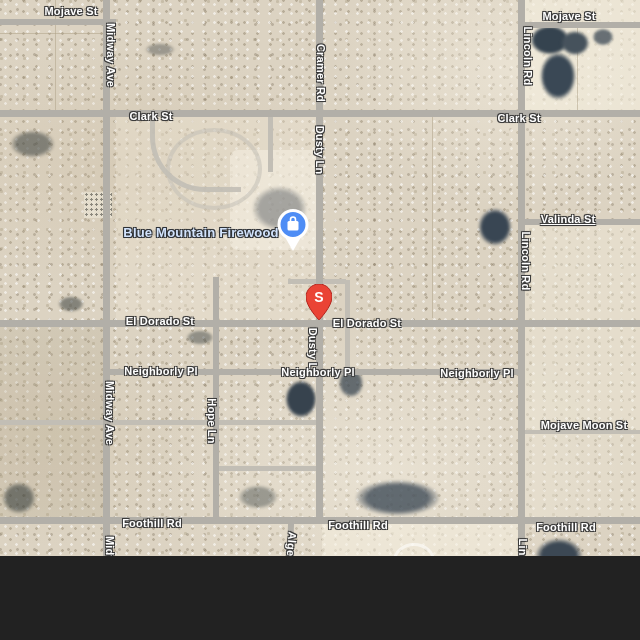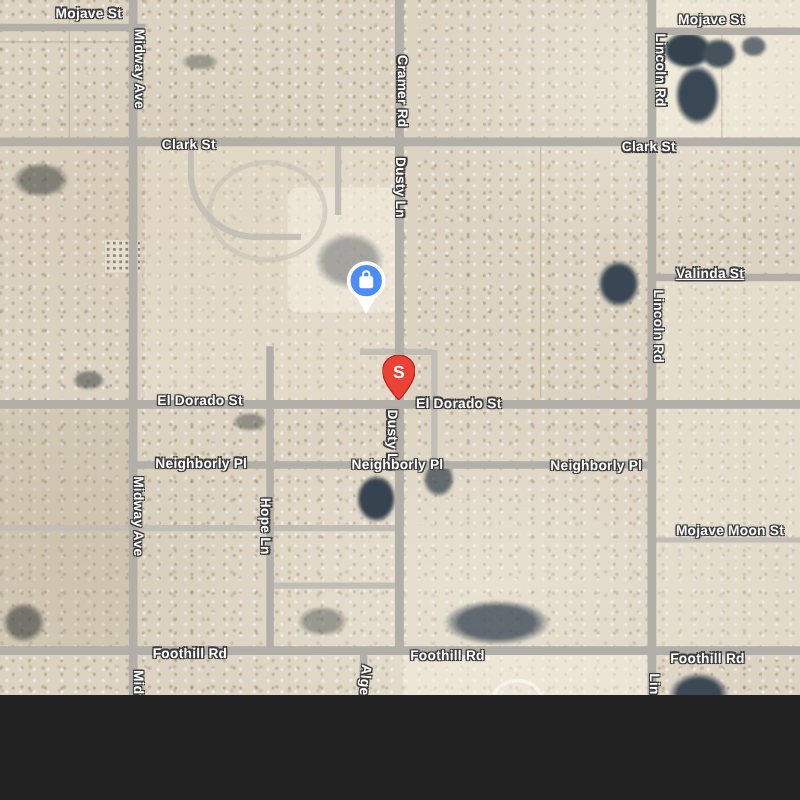--- a/index.html
+++ b/index.html
@@ -148,20 +148,21 @@
   <span class="sl v" style="left:110px;top:413px;">Midway Ave</span>
   <span class="sl v" style="left:212px;top:421px;">Hope Ln</span>
   <span class="sl" style="left:584px;top:425px;">Mojave Moon St</span>
   <span class="sl" style="left:152px;top:523px;">Foothill Rd</span>
   <span class="sl" style="left:358px;top:525px;">Foothill Rd</span>
   <span class="sl" style="left:566px;top:527px;">Foothill Rd</span>
   <span class="sl v" style="left:110px;top:568px;">Midway Ave</span>
   <span class="sl v" style="left:523px;top:568px;">Lincoln Rd</span>
   <span class="sl v" style="left:290px;top:564px;transform:translate(-50%,-50%) rotate(5deg);">Algeria Way</span>
 
+  <span class="poi-label" style="left:201px;top:232px;">Blue Mountain Firewood</span>
   <div class="poi-icon">
     <svg width="36" height="44" viewBox="0 0 36 44">
       <path d="M18 43 L10.5 30 H25.5 Z" fill="#ffffff"></path>
       <circle cx="18" cy="16.5" r="14" fill="#4e8df5" stroke="#ffffff" stroke-width="3"></circle>
       <path d="M15.5 13.5 v-2 a2.5 2.5 0 0 1 5 0 v2" stroke="#ffffff" stroke-width="1.6" fill="none"></path>
       <rect x="12.5" y="13" width="11" height="9.5" rx="1.5" fill="#ffffff"></rect>
     </svg>
   </div>
 
   <div class="s-pin">

